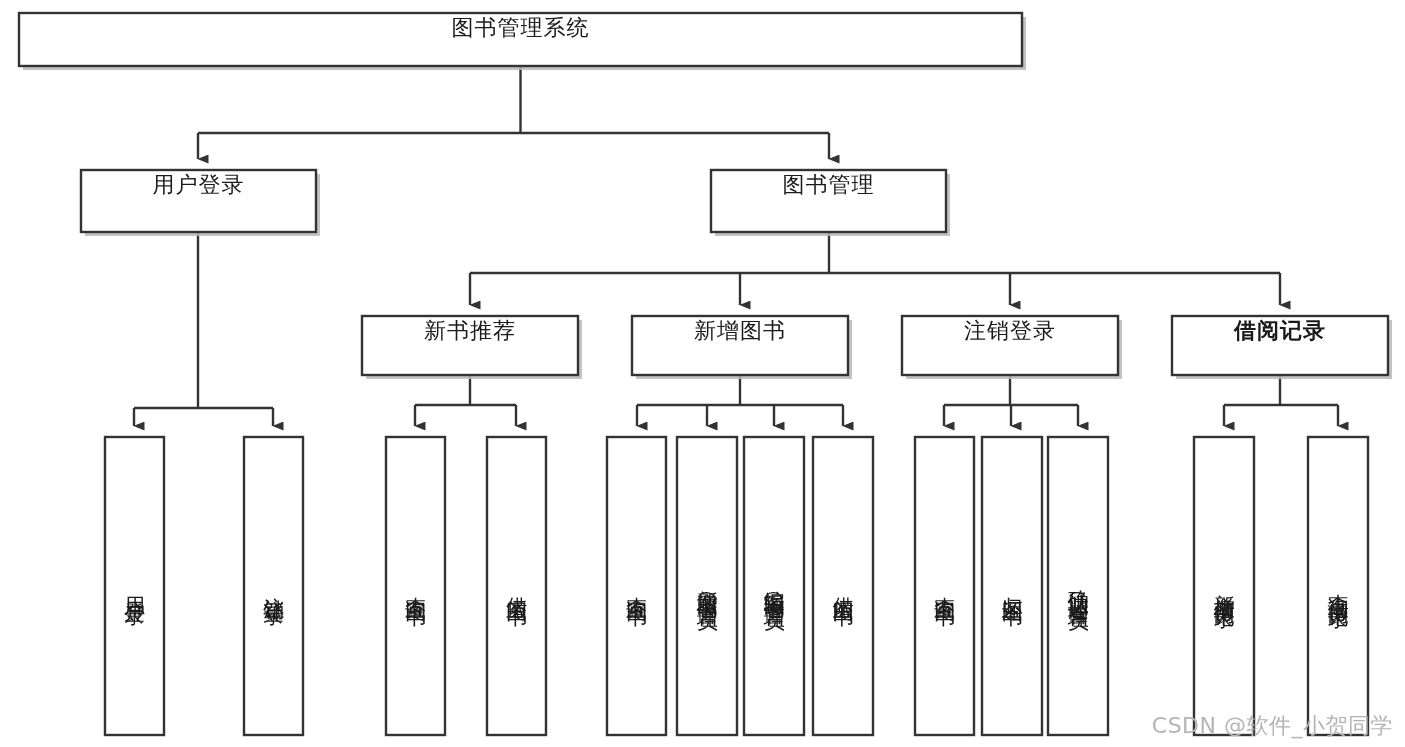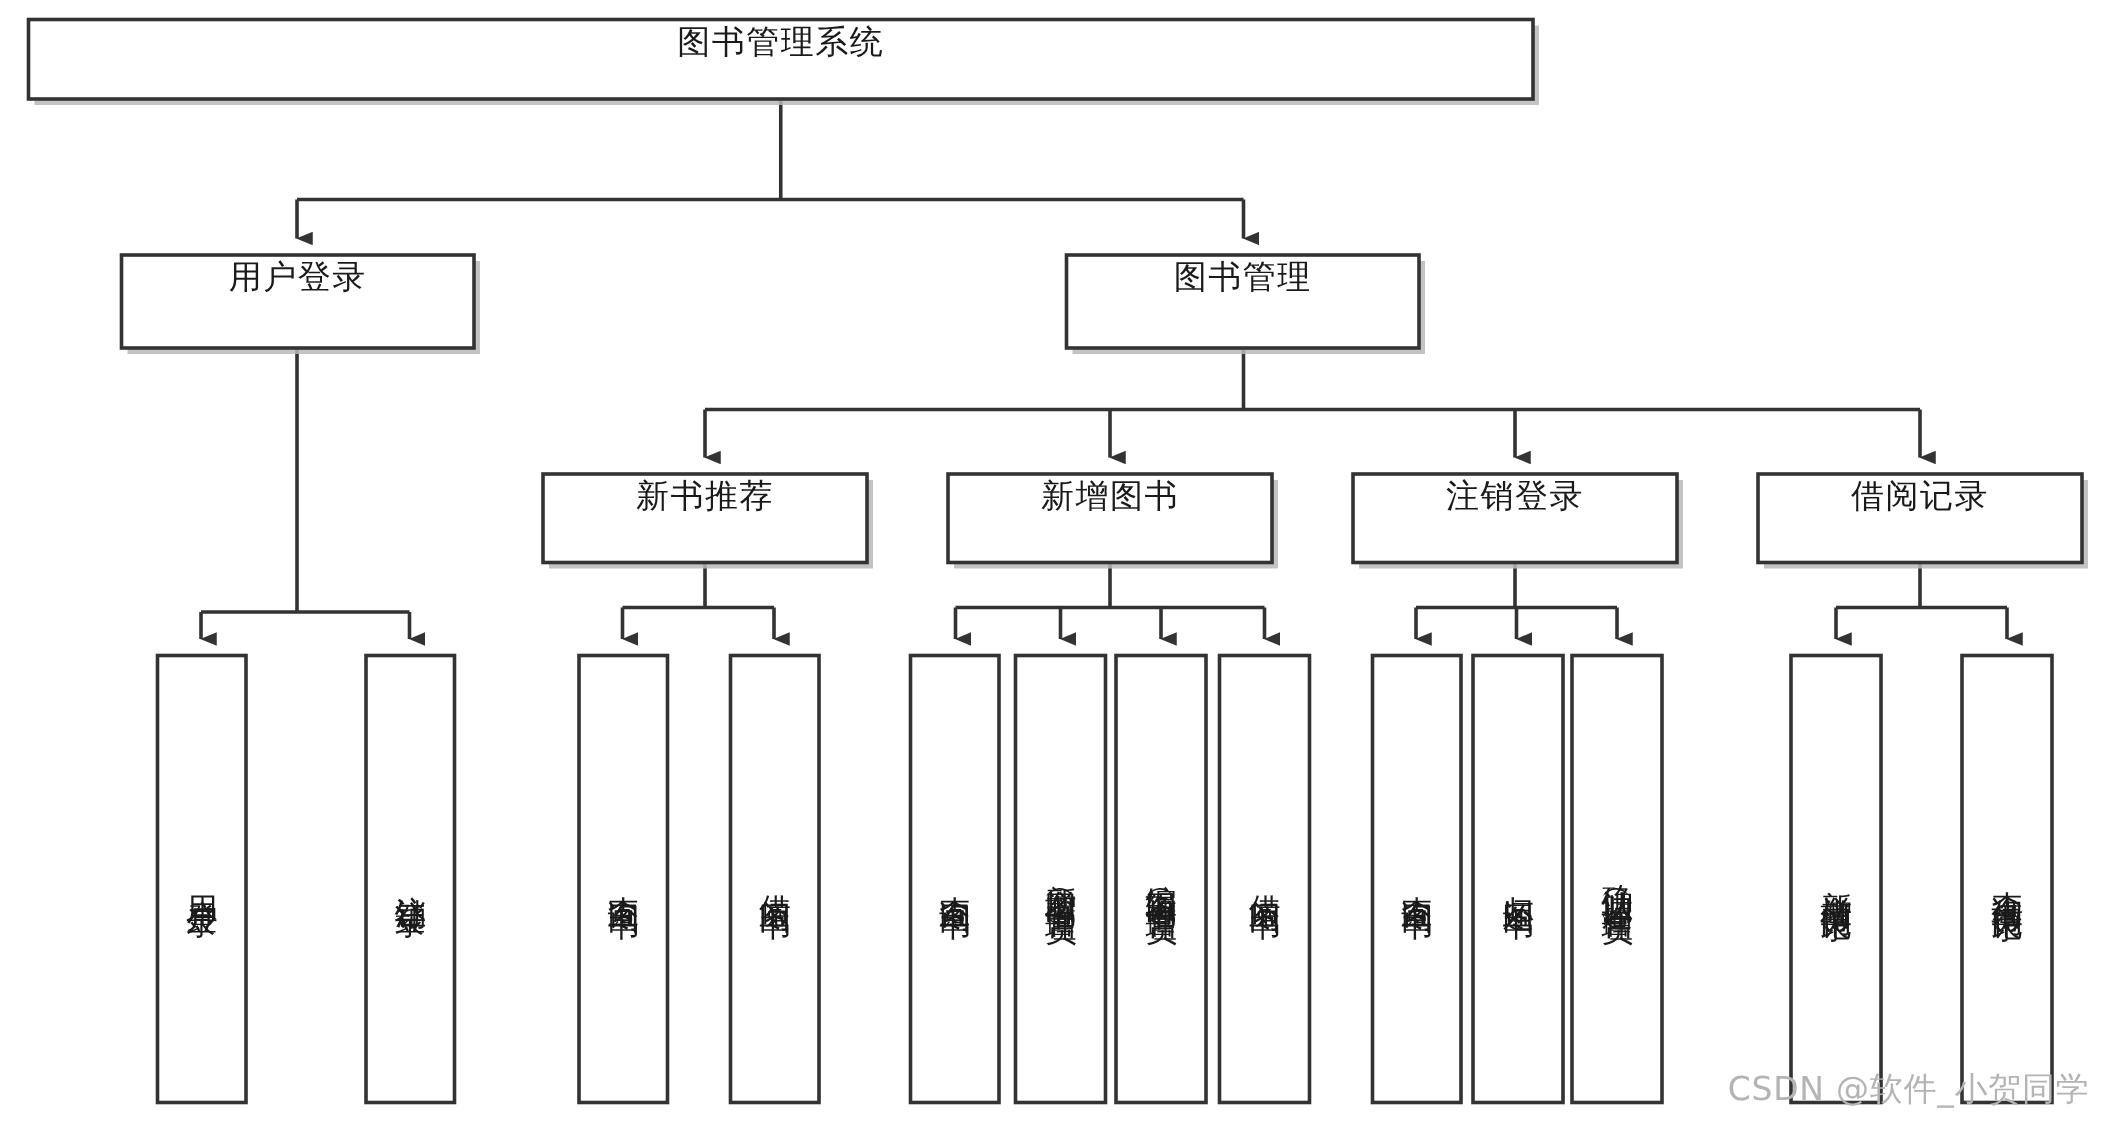--- a/index.html
+++ b/index.html
@@ -210,21 +210,21 @@
 
   <div class="hlabel-wrap" style="left:362px; top:316px; width:216px; height:59px;">
     <span class="hlabel-text">新书推荐</span>
   </div>
   <div class="hlabel-wrap" style="left:632px; top:316px; width:216px; height:59px;">
     <span class="hlabel-text">新增图书</span>
   </div>
   <div class="hlabel-wrap" style="left:902px; top:316px; width:216px; height:59px;">
     <span class="hlabel-text">注销登录</span>
   </div>
-  <div class="hlabel-wrap" style="left:1172px; top:316px; width:216px; height:59px;">
+  <div class="hlabel-wrap" style="left:1172px; top:316px; width:216px; height:59px;font-weight:bold;">
     <span class="hlabel-text">借阅记录</span>
   </div>
 
   <div class="vlabel-wrap" style="left:105px; top:437px; width:59px; height:298px;">
     <span class="vlabel-text">用户登录</span>
   </div>
   <div class="vlabel-wrap" style="left:244px; top:437px; width:59px; height:298px;">
     <span class="vlabel-text">注销登录</span>
   </div>
 

